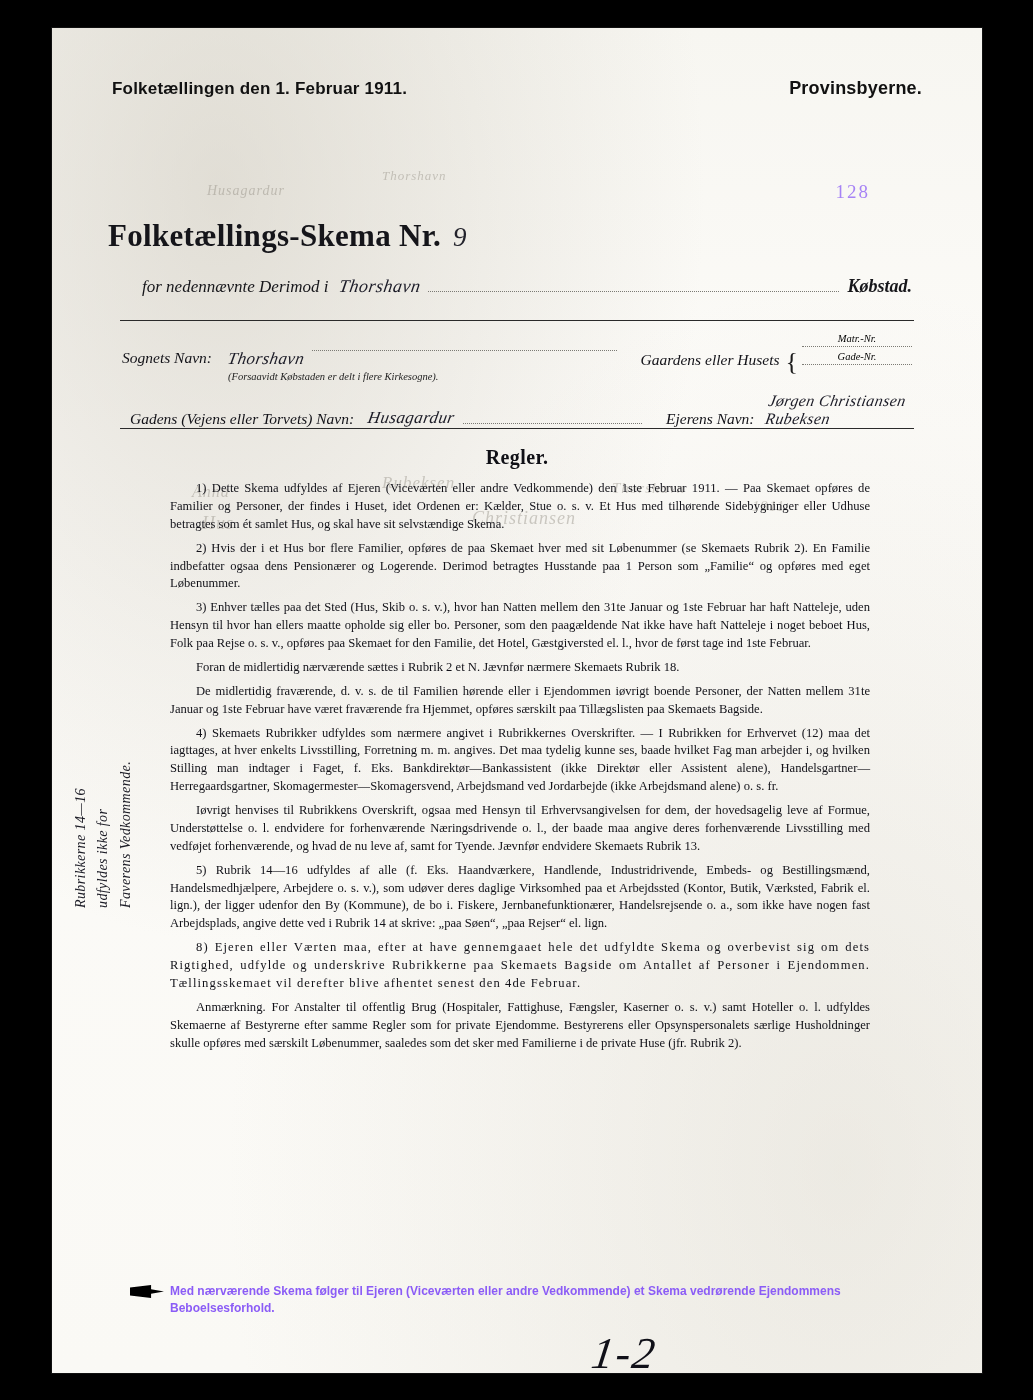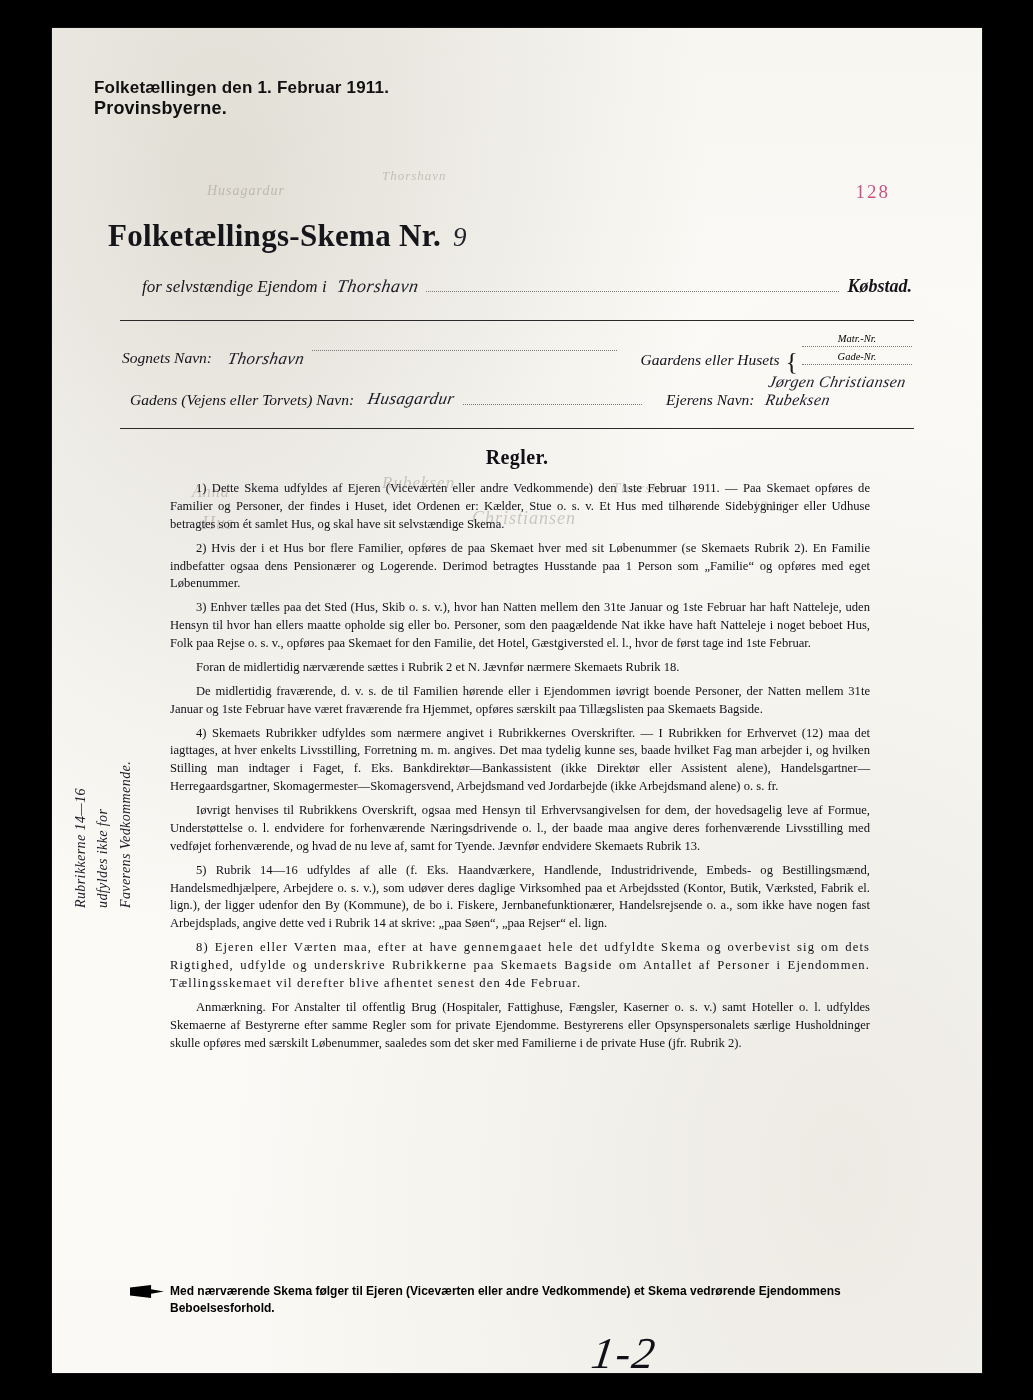--- a/index.html
+++ b/index.html
@@ -30,48 +30,47 @@
       radial-gradient(ellipse at 18% 12%, rgba(205,200,188,0.55) 0%, rgba(253,253,251,0) 45%),
       radial-gradient(ellipse at 85% 85%, rgba(210,205,192,0.35) 0%, rgba(253,253,251,0) 55%),
       linear-gradient(180deg, #f7f6f1 0%, #fcfbf8 30%, #faf9f5 100%);
     pointer-events: none;
   }
   .hdr {
     position: absolute;
     top: 50px;
     left: 0;
     width: 100%;
-    padding: 0 42px;
+    padding: 0 60px;
     box-sizing: border-box;
     display: flex;
     justify-content: space-between;
     align-items: baseline;
-    flex-direction: column;
   }
   .hdr-left {
     font-family: "Liberation Sans", sans-serif;
     font-weight: bold;
     font-size: 17px;
     letter-spacing: 0.2px;
     color: #111;
   }
   .hdr-right {
     font-family: "Liberation Sans", sans-serif;
     font-weight: bold;
     font-size: 18px;
     letter-spacing: 0.2px;
     color: #111;
   }
   .stamp-no {
     position: absolute;
-    right: 92px;
+    right: 112px;
     top: 153px;
     font-family: "Liberation Serif", serif;
     font-size: 19px;
-    color: #be185d;
+    color: #8b5cf6;
     letter-spacing: 2px;
     opacity: .75;
   }
   .title {
     position: absolute;
     top: 190px;
     left: 12px;
     width: 100%;
     text-align: left;
     font-family: "Liberation Serif", serif;
@@ -218,21 +217,21 @@
   .sp { letter-spacing: 1.1px; }
   .footnote {
     position: absolute;
     left: 118px;
     right: 70px;
     top: 1255px;
     font-family: "Liberation Sans", sans-serif;
     font-size: 12px;
     font-weight: bold;
     line-height: 1.45;
-    color: #000000;
+    color: #8b5cf6;
   }
   .hand-arrow {
     position: absolute;
     left: 78px;
     top: 1257px;
     width: 34px;
     height: 13px;
     background: #000;
     clip-path: polygon(0 20%, 62% 0, 62% 32%, 100% 50%, 62% 68%, 62% 100%, 0 80%);
   }
@@ -292,21 +291,21 @@
     <div class="hdr-right">Provinsbyerne.</div>
   </div>
 
   <div class="stamp-no">128</div>
 
   <div class="title">
     <span>Folketællings-Skema Nr.</span><span class="num hand">9</span>
   </div>
 
   <div class="subtitle-row">
-    <span class="lbl">for selvstændige Ejendom i</span>
+    <span class="lbl">for nedennævnte Derimod i</span>
     <span class="hand hw-place">Thorshavn</span>
     <span class="dotline"></span>
     <span class="kobstad">Købstad.</span>
   </div>
 
   <div class="rule r1"></div>
 
   <div class="form-block">
     <div class="form-row">
       <div class="col-left" style="display:flex;">
@@ -317,20 +316,21 @@
       <div class="col-right">
         <span class="lbl">Gaardens eller Husets</span>
         <span class="brace">{</span>
         <span class="mini-lines">
           <div>Matr.-Nr.</div>
           <div>Gade-Nr.</div>
         </span>
       </div>
     </div>
 
+    <div class="caption-small">(Forsaavidt Købstaden er delt i flere Kirkesogne).</div>
 
     <div class="form-row">
       <div class="col-left" style="display:flex;align-items:flex-end;margin-left:8px;">
         <span class="lbl">Gadens (Vejens eller Torvets) Navn:</span>
         <span class="hand hw-inline" style="margin-left:14px;">Husagardur</span>
         <span class="dotline"></span>
       </div>
       <div class="col-right">
         <span class="lbl">Ejerens Navn:</span>
         <span class="hand hw-inline" style="margin-left:12px;font-size:16px;">Jørgen Christiansen Rubeksen</span>

